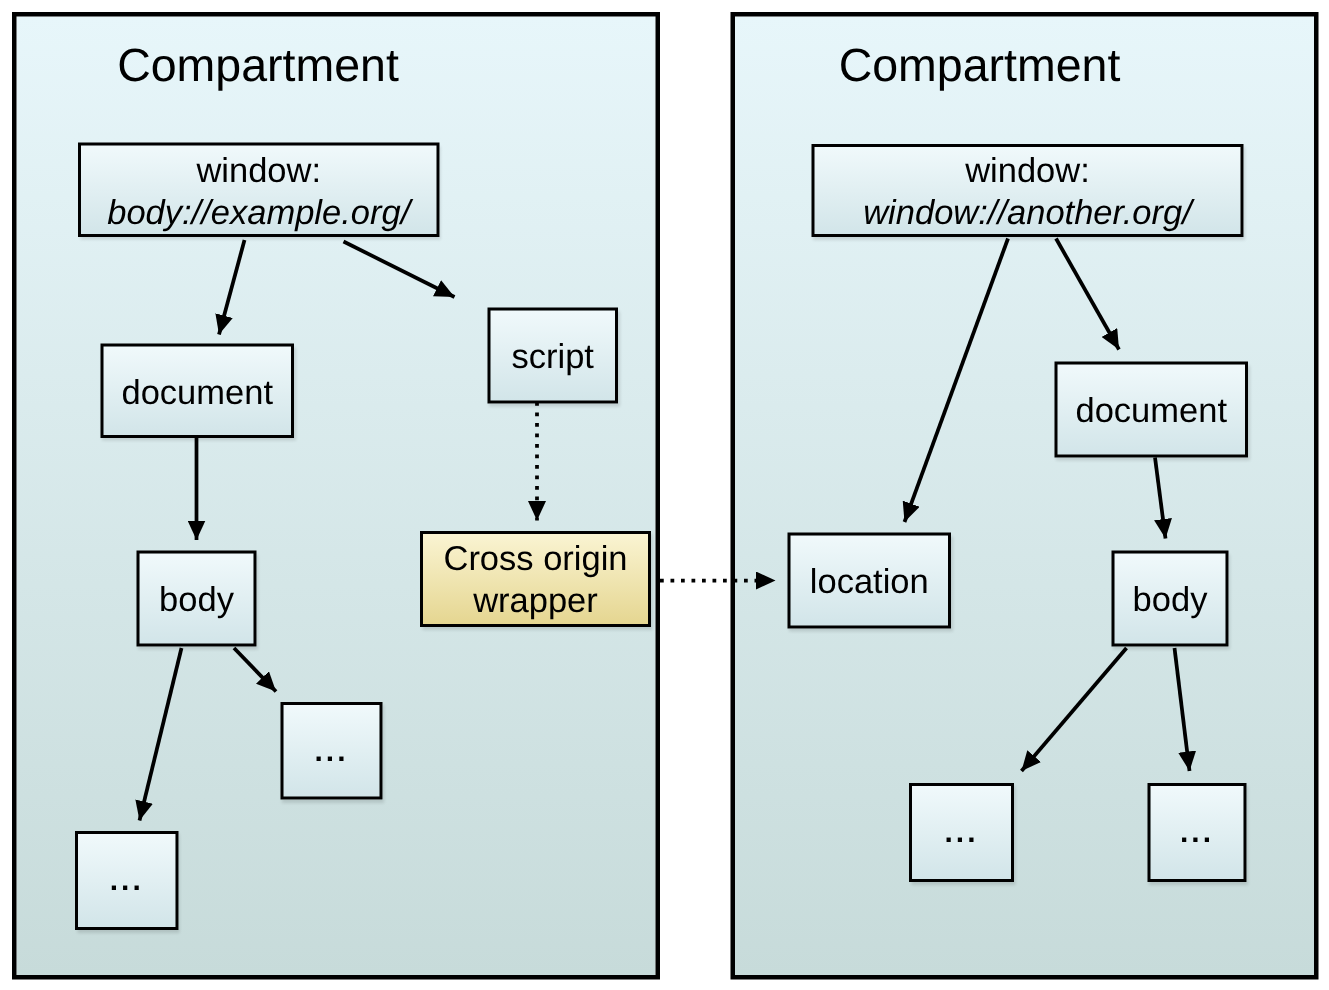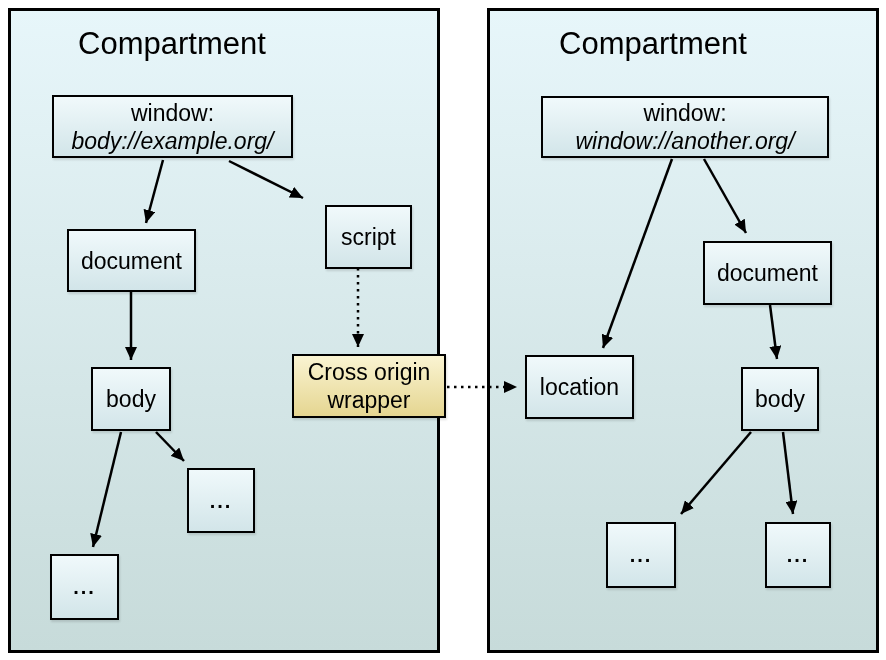--- a/index.html
+++ b/index.html
@@ -118,21 +118,21 @@
   <div class="node" style="left:67px; top:229px; width:129px; height:63px;">document</div>
 
   <div class="node" style="left:314px; top:205px; width:87px; height:64px;margin-left:11px;">script</div>
 
   <div class="node" style="left:91px; top:367px; width:80px; height:64px;">body</div>
 
   <div class="node ellipsis-node" style="left:187px; top:468px; width:68px; height:65px;">...</div>
 
   <div class="node ellipsis-node" style="left:50px; top:554px; width:69px; height:66px;">...</div>
 
-  <div class="node wrapper-node" style="left:292px; top:354px; width:154px; height:64px;">Cross origin wrapper</div>
+  <div class="node wrapper-node" style="left:280px; top:354px; width:154px; height:64px;">Cross origin wrapper</div>
 
   <div class="compartment-title" style="left:653px;">Compartment</div>
 
   <div class="node" style="left:541px; top:96px; width:288px; height:62px;">
     <span>window:</span>
     <span class="url">window://another.org/</span>
   </div>
 
   <div class="node" style="left:525px; top:355px; width:109px; height:64px;">location</div>
 

